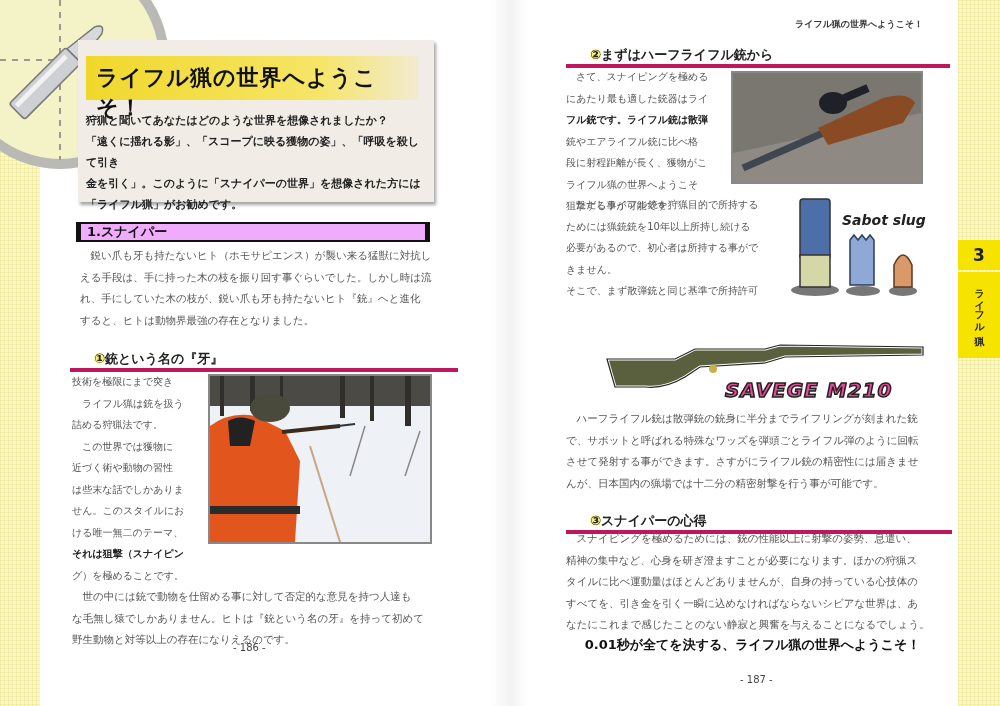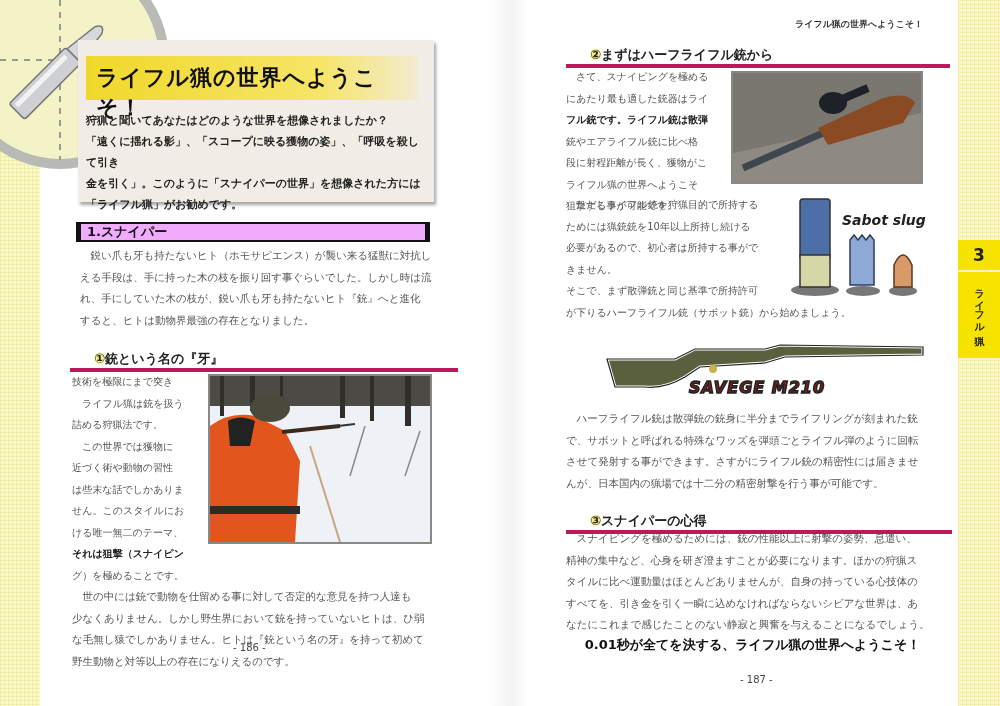--- a/index.html
+++ b/index.html
@@ -28,21 +28,21 @@
   .sub .num{display:inline-block;background:radial-gradient(circle,#fbf27a 35%,rgba(251,242,122,0) 75%);}
   .photo{position:absolute;border:2px solid #888;box-sizing:border-box;overflow:hidden;}
   .pagenum{position:absolute;font-size:10px;color:#444;}
   .running{position:absolute;font-size:9px;color:#333;font-weight:bold;}
   .tab{position:absolute;left:958px;width:42px;background:#f7e300;}
   .tab-num{top:240px;height:30px;font-size:17px;font-weight:bold;color:#222;text-align:center;line-height:30px;}
   .tab-label{top:272px;height:86px;font-size:10px;font-weight:bold;color:#222;writing-mode:vertical-rl;text-align:left;padding-top:10px;box-sizing:border-box;line-height:42px;}
   .bold{font-weight:bold;color:#222;}
   .closing{position:absolute;left:555px;top:636px;width:395px;text-align:center;font-size:13px;font-weight:bold;color:#111;}
   .sabot-label{position:absolute;left:842px;top:212px;font-size:14px;font-style:italic;font-weight:bold;color:#222;}
-  .savage-label{position:absolute;left:689px;top:378px;font-size:16px;font-style:italic;font-weight:bold;color:#7f1d1d;-webkit-text-stroke:1.5px #222;letter-spacing:1px;}
+  .savage-label{position:absolute;left:725px;top:378px;font-size:20px;font-style:italic;font-weight:bold;color:#ec4899;-webkit-text-stroke:1.5px #222;letter-spacing:1px;}
 </style>
 </head>
 <body>
 
 <div class="grid-strip strip-left"></div>
 <div class="grid-strip strip-right"></div>
 <div class="page page-left"></div>
 <div class="gutter"></div>
 <div class="page page-right"></div>
 
@@ -115,21 +115,20 @@
     <path d="M18 45 Q30 38 45 45 L40 70 L20 70 Z" fill="#222"></path>
     <ellipse cx="60" cy="32" rx="20" ry="14" fill="#4a4a3c"></ellipse>
     <rect x="0" y="130" width="90" height="8" fill="#2b2b2b"></rect>
     <line x1="72" y1="56" x2="130" y2="50" stroke="#3d2a1c" stroke-width="4"></line>
     <line x1="120" y1="51" x2="145" y2="48" stroke="#333" stroke-width="2"></line>
   </svg>
 </div>
 
 <div class="para" style="left:72px;top:586px;width:364px;">
   <div>　世の中には銃で動物を仕留める事に対して否定的な意見を持つ人達も</div>
-  <div>少なくありません。しかし野生界において銃を持っていないヒトは、ひ弱</div>
   <div>な毛無し猿でしかありません。ヒトは『銃という名の牙』を持って初めて</div>
   <div>野生動物と対等以上の存在になりえるのです。</div>
 </div>
 
 <div class="pagenum" style="left:233px;top:642px;">- <span>186</span> -</div>
 
 <div class="running" style="left:795px;top:18px;">ライフル猟の世界へようこそ！</div>
 
 <div class="sub" style="left:566px;top:46px;width:360px;">
   <span class="num">②</span><span>まずはハーフライフル銃から</span>
@@ -155,21 +154,20 @@
     <line x1="100" y1="30" x2="135" y2="15" stroke="#1e2228" stroke-width="8"></line>
   </svg>
 </div>
 
 <div class="para" style="left:566px;top:194px;width:220px;font-size:10px;">
   <div>　ただしライフル銃を狩猟目的で所持する</div>
   <div>ためには猟銃銃を10年以上所持し続ける</div>
   <div>必要があるので、初心者は所持する事がで</div>
   <div>きません。</div>
   <div>そこで、まず散弾銃と同じ基準で所持許可</div>
-  <div style="white-space:nowrap;">が下りるハーフライフル銃（サボット銃）から始めましょう。</div>
 </div>
 
 <div class="sabot-label">Sabot slug</div>
 <svg style="position:absolute;left:790px;top:195px;" width="140" height="105" viewBox="0 0 140 105">
   <ellipse cx="25" cy="95" rx="24" ry="6" fill="#777"></ellipse>
   <rect x="10" y="4" width="30" height="60" rx="3" fill="#4d6fa8" stroke="#333" stroke-width="1.5"></rect>
   <rect x="10" y="60" width="30" height="32" fill="#d6d7a6" stroke="#333" stroke-width="1.5"></rect>
   <ellipse cx="73" cy="96" rx="17" ry="5" fill="#777"></ellipse>
   <path d="M60 45 L64 40 L68 45 L72 40 L76 45 L80 40 L84 45 L84 90 L60 90 Z" fill="#8ea9d6" stroke="#2d3d5a" stroke-width="1.5"></path>
   <ellipse cx="113" cy="96" rx="14" ry="5" fill="#777"></ellipse>

